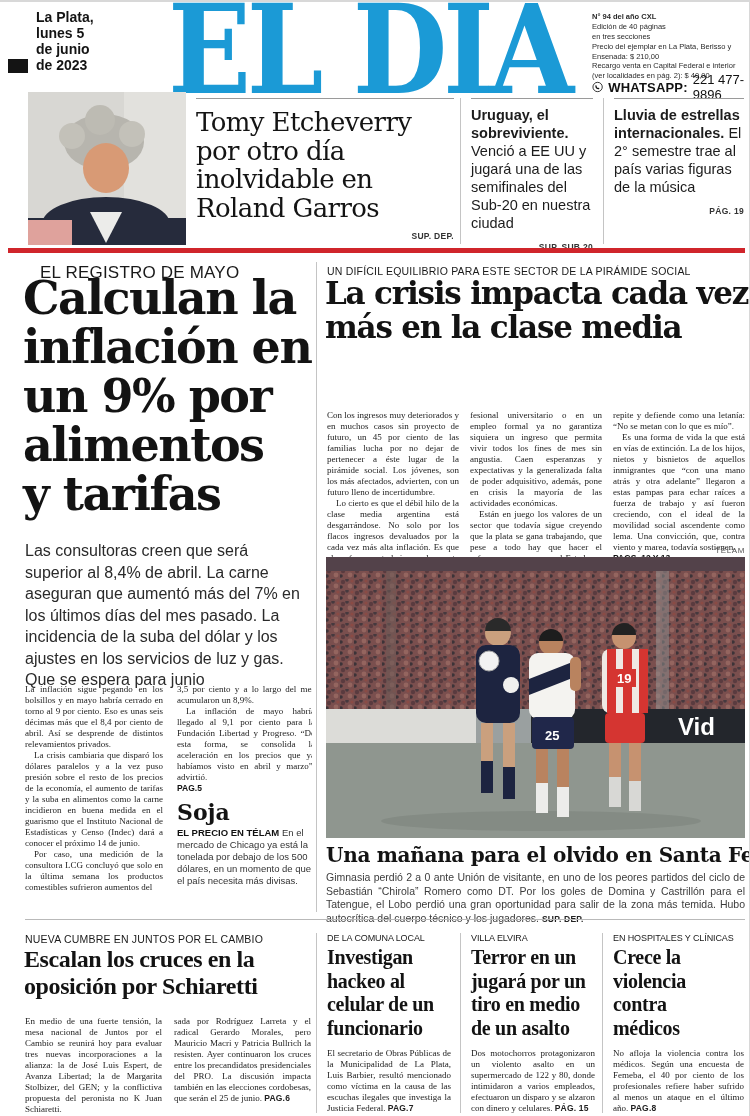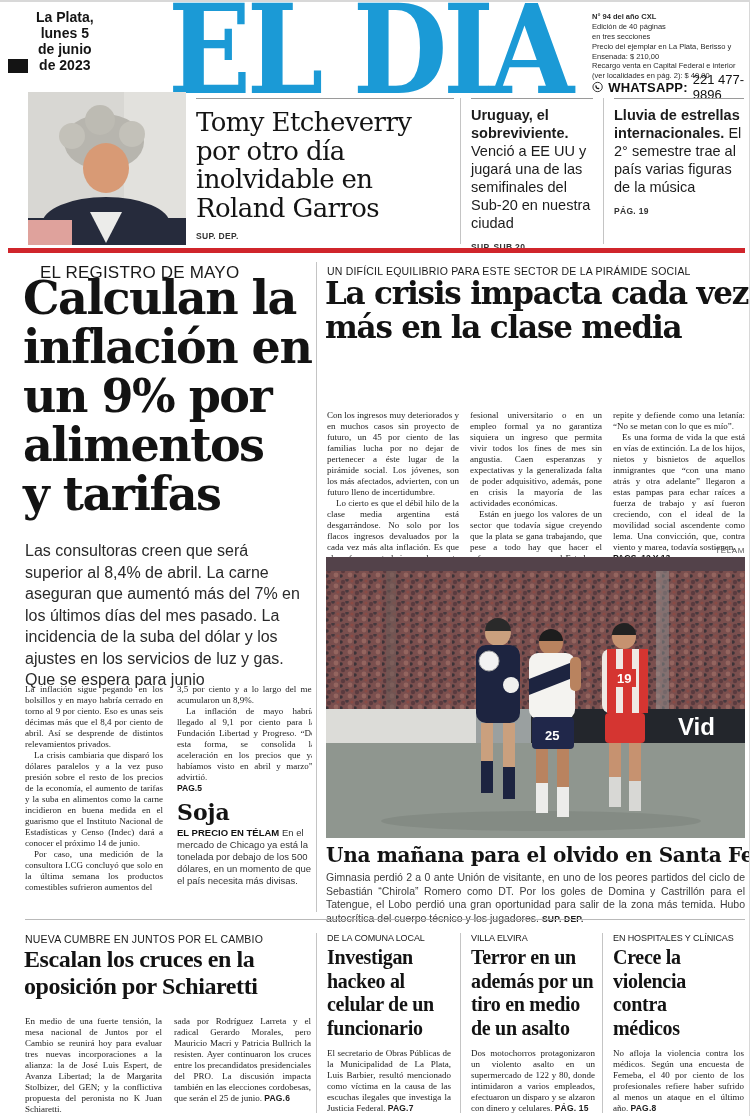--- a/index.html
+++ b/index.html
@@ -4,40 +4,40 @@
 <style>
   * { margin:0; padding:0; box-sizing:border-box; }
   html,body { background:#f2f2f2; }
   .page {
     position:relative; width:750px; height:1116px; margin:0 auto;
     background:#fff; overflow:hidden;
     border-top:2px solid #d8d8d8; border-right:1px solid #d8d8d8;
     font-family:"Liberation Sans", sans-serif; color:#1a1a1a;
   }
   
-  .dateline { position:absolute; left:36px; top:8px; font:bold 14px/1.14 "Liberation Sans", sans-serif; color:#141414;text-align:center; }
+  .dateline { position:absolute; left:36px; top:8px; font:bold 14px/1.14 "Liberation Sans", sans-serif; color:#141414; }
   .print-mark { position:absolute; left:8px; top:57px; width:20px; height:14px; background:#141414; }
   .masthead {
     position:absolute; left:168px; top:-14px; font-family:"DejaVu Serif", serif;
     font-weight:bold; font-size:124px; line-height:1; letter-spacing:-5px;
     color:#1b9ad6; transform:scaleX(0.88); transform-origin:left top; white-space:nowrap;
   }
   .edition { position:absolute; left:592px; top:10px; width:158px; font:7.5px/1.32 "Liberation Sans", sans-serif; color:#2a2a2a; }
   .edition div { white-space:nowrap; overflow:hidden; }
   .edition .b { font-weight:bold; }
   .whatsapp { position:absolute; left:592px; top:70px; display:flex; align-items:center; gap:5px; font-size:13px; color:#111; }
   .whatsapp .lbl { font-weight:bold; letter-spacing:0.2px; }
   
   .tennis-photo { position:absolute; left:28px; top:90px; width:158px; height:153px; }
   .vrule { position:absolute; width:1px; background:#c4c4c4; }
   .v1 { left:460px; top:96px; height:146px; }
   .v2 { left:603px; top:96px; height:146px; }
   .tomy { position:absolute; left:196px; top:96px; width:258px; border-top:1px solid #9a9a9a; padding-top:9px; }
   .tomy-hl { font-family:"DejaVu Serif", serif; font-weight:normal; font-size:26px; line-height:28.5px; letter-spacing:-0.6px; color:#141414; white-space:nowrap; }
-  .sec-ref { margin-top:10px; font:bold 8.5px/1 "Liberation Sans", sans-serif; color:#333; letter-spacing:0.3px; }
+  .sec-ref { margin-top:10px; font:bold 8.5px/1 "Liberation Sans", sans-serif; color:#333; letter-spacing:0.3px;text-align:right; }
   .topcard { position:absolute; top:96px; border-top:1px solid #9a9a9a; padding-top:8px; font-size:14.5px; line-height:1.24; color:#1c1c1c; }
   .uruguay { left:471px; width:122px; }
   .lluvia { left:614px; width:130px; }
   .card-title { font-weight:bold; }
   .redbar { position:absolute; left:8px; top:246px; width:737px; height:5px; background:#d0252b; }
   
   .kicker { font-family:"Liberation Sans", sans-serif; color:#191919; letter-spacing:0.2px; }
   .infl-kicker { position:absolute; left:40px; top:261px; font-size:17px; }
   .infl-hl { position:absolute; left:23px; top:272px; font-family:"DejaVu Serif", serif; font-weight:bold; font-size:46px; line-height:49px; letter-spacing:-1.5px; color:#131313; white-space:nowrap; }
   .infl-deck { position:absolute; left:25px; top:538px; width:285px; font-size:16px; line-height:21.5px; color:#2a2a2a; }
@@ -292,21 +292,21 @@
   <div class="mini-body c2 c2w">
     <span>El secretario de Obras Públicas de la Municipalidad de La Plata, Luis Barbier, resultó mencionado como víctima en la causa de las escuchas ilegales que investiga la Justicia Federal.</span>
     <span class="inline-ref">PAG.7</span>
   </div>
 
   <div class="vrule vb vb2"></div>
 
   <div class="kicker mini-kicker c3">VILLA ELVIRA</div>
   <div class="mini-hl c3">
     <div>Terror en un</div>
-    <div>además por un</div>
+    <div>jugará por un</div>
     <div>tiro en medio</div>
     <div>de un asalto</div>
   </div>
   <div class="mini-body c3 c3w">
     <span>Dos motochorros protagonizaron un violento asalto en un supermercado de 122 y 80, donde intimidaron a varios empleados, efectuaron un disparo y se alzaron con dinero y celulares.</span>
     <span class="inline-ref">PÁG. 15</span>
   </div>
 
   <div class="vrule vb vb3"></div>
 

